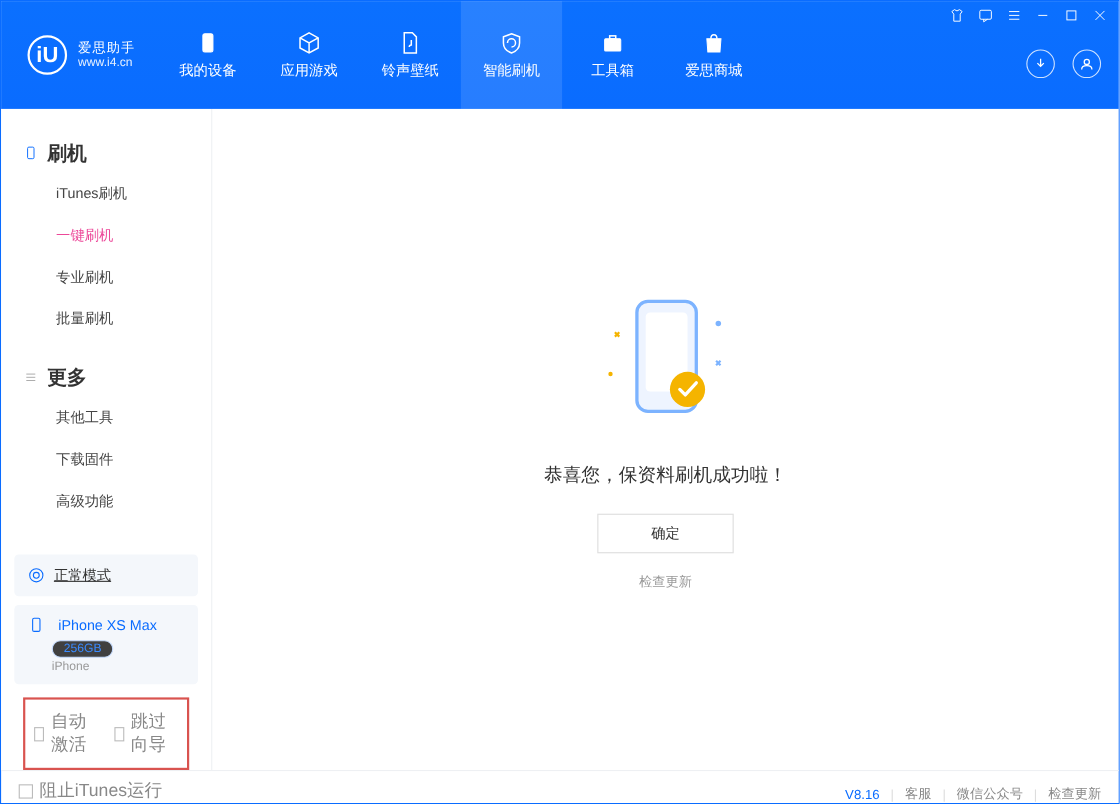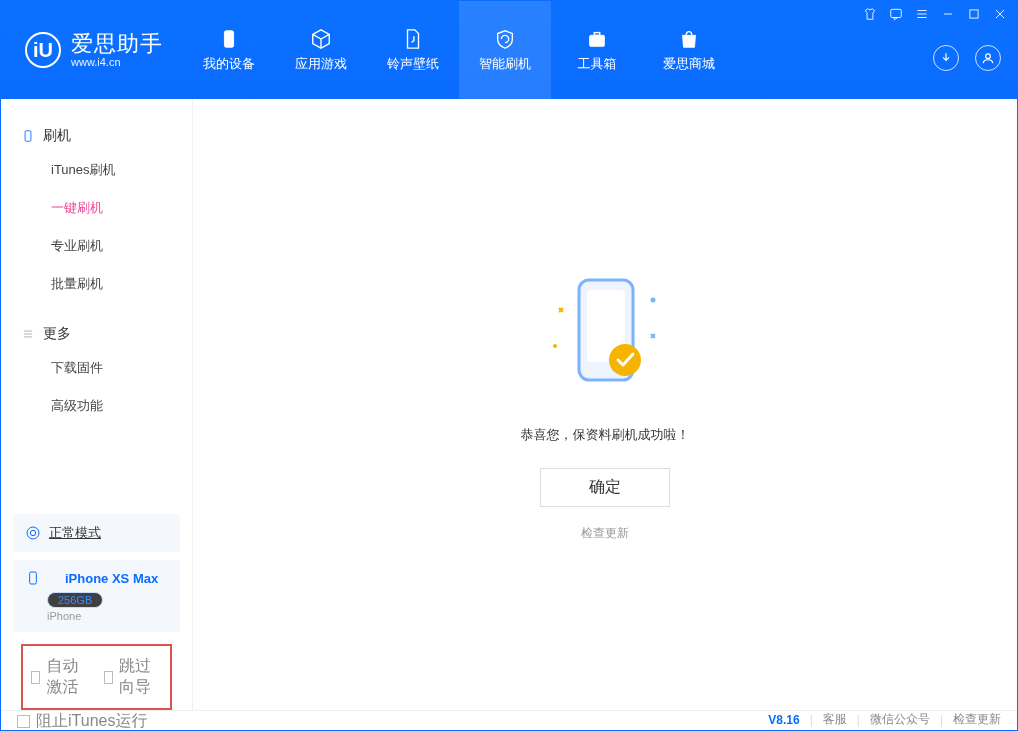--- a/index.html
+++ b/index.html
@@ -2,63 +2,63 @@
 <html><head>
 <meta charset="utf-8">
 <style>
 * { margin: 0; padding: 0; box-sizing: border-box; font-family: "Microsoft YaHei", Arial, sans-serif; }
 body { background: #fff; display: flex; justify-content: center; align-items: center; min-height: 100vh; }
 .window { width: 1018px; height: 731px; border: 1px solid #0a6cff; background: #fff; display: flex; flex-direction: column; position: relative; }
 .titlebar { height: 98px; background: linear-gradient(to bottom, #0b70ff, #0a6cff); display: flex; align-items: stretch; color: #fff; position: relative; }
 .logo-area { display: flex; align-items: center; padding: 0 20px 0 24px; gap: 10px; }
 .logo-icon { width: 36px; height: 36px; border: 2px solid #fff; border-radius: 50%; display: flex; align-items: center; justify-content: center; font-weight: bold; font-size: 20px; }
 .logo-text { display: flex; flex-direction: column; line-height: 1.15; }
-.logo-main { font-size: 22px; font-weight: 500; letter-spacing: 1px; }
+.logo-main { font-size: 12px; font-weight: 500; letter-spacing: 1px; }
 .logo-sub { font-size: 11px; opacity: 0.9; }
 .tabs { display: flex; align-items: stretch; }
 .tab { width: 92px; display: flex; flex-direction: column; align-items: center; justify-content: center; gap: 4px; cursor: pointer; font-size: 13px; }
 .tab.active { background: rgba(255,255,255,0.12); }
 .tab-icon { width: 24px; height: 24px; display: flex; align-items: center; justify-content: center; }
 .tab-icon svg { width: 22px; height: 22px; fill: #fff; stroke: #fff; }
 .win-controls-top { position: absolute; top: 6px; right: 10px; display: flex; gap: 12px; align-items: center; }
 .win-controls-top svg { width: 14px; height: 14px; stroke: #fff; fill: none; stroke-width: 1.5; cursor: pointer; }
 .win-controls-mid { position: absolute; top: 44px; right: 16px; display: flex; gap: 16px; align-items: center; }
 .circ-btn { width: 26px; height: 26px; border: 1.5px solid rgba(255,255,255,0.8); border-radius: 50%; display: flex; align-items: center; justify-content: center; cursor: pointer; }
 .circ-btn svg { width: 14px; height: 14px; stroke: #fff; fill: none; stroke-width: 2; }
 .body { flex: 1; display: flex; overflow: hidden; }
 .sidebar { width: 192px; border-right: 1px solid #eef0f3; display: flex; flex-direction: column; background: #fff; }
 .side-scroll { flex: 1; overflow: auto; padding-top: 14px; }
 .side-group { padding: 8px 0; }
-.side-group-h { display: flex; align-items: center; gap: 8px; padding: 6px 20px; color: #333; font-size: 14px; font-weight: 400; }
+.side-group-h { display: flex; align-items: center; gap: 8px; padding: 6px 20px; color: #333; font-size: 18px; font-weight: 700; }
 .side-group-h svg { width: 14px; height: 14px; }
 .side-item { padding: 10px 20px 10px 50px; font-size: 13px; color: #444; cursor: pointer; }
 .side-item.active { color: #ec4899; }
 .side-bottom { padding: 10px 12px 0 12px; }
 .mode-card { background: #f4f7fb; border-radius: 4px; padding: 10px 12px; display: flex; align-items: center; gap: 8px; font-size: 13px; color: #333; margin-bottom: 8px; text-decoration: underline; }
 .mode-card svg { width: 16px; height: 16px; }
 .device-card { background: #f4f7fb; border-radius: 4px; padding: 10px 12px; font-size: 13px; }
-.device-row1 { display: flex; align-items: center; gap: 24px; color: #0a6cff; font-weight: 700; }
+.device-row1 { display: flex; align-items: center; gap: 12px; color: #0a6cff; font-weight: 400; }
 .device-row1 svg { width: 16px; height: 16px; }
 .storage-pill { display: inline-block; background: #404040; border: 1px solid #c7ddff; color: #3a8bff; border-radius: 10px; padding: 1px 10px; font-size: 11px; margin: 6px 0 2px 22px; }
 .device-sub { color: #999; font-size: 11px; margin-left: 22px; }
 .opts-box { border: 2px solid #d9534f; margin: 12px 8px 0 8px; padding: 10px 8px; display: flex; gap: 14px; }
 .chk { display: flex; align-items: center; gap: 6px; color: #888; font-size: 16px; cursor: pointer; }
 .chk-box { width: 13px; height: 13px; border: 1px solid #bbb; background: #fff; }
 .main { flex: 1; display: flex; flex-direction: column; align-items: center; justify-content: center; position: relative; }
 .illus { width: 160px; height: 140px; position: relative; margin-bottom: 18px; }
 .illus svg { width: 100%; height: 100%; }
-.success-msg { font-size: 13px; color: #333; margin-bottom: 24px; }
-.ok-btn { padding: 8px 48px; border: 1px solid #ddd; background: #fff; color: #333; font-size: 16px; cursor: pointer; margin-bottom: 18px; }
+.success-msg { font-size: 17px; color: #333; margin-bottom: 24px; }
+.ok-btn { padding: 8px 48px; border: 1px solid #ddd; background: #fff; color: #333; font-size: 13px; cursor: pointer; margin-bottom: 18px; }
 .log-link { color: #999; font-size: 12px; cursor: pointer; }
-.statusbar { height: 20px; border-top: 1px solid #eef0f3; display: flex; align-items: flex-start; padding: 0 16px; font-size: 12px; color: #888; }
+.statusbar { height: 30px; border-top: 1px solid #eef0f3; display: flex; align-items: flex-end; padding: 0 16px; font-size: 12px; color: #888; }
 .status-left { display: flex; align-items: center; gap: 6px; }
 .status-right { margin-left: auto; display: flex; align-items: center; gap: 10px; }
 .status-right .sep { color: #ddd; }
 .status-link { cursor: pointer; }
-.version { color: #0a6cff; font-weight: bold; }
+.version { color: #0a6cff; }
 </style>
 </head>
 <body>
 
 <div class="window">
 
   <div class="titlebar">
     <div class="logo-area">
       <div class="logo-icon">iU</div>
       <div class="logo-text">
@@ -178,20 +178,21 @@
         </div>
         <div class="side-group">
           <div class="side-group-h">
             <svg viewBox="0 0 24 24">
                 <line x1="5" y1="7" x2="19" y2="7" stroke="#aaa" stroke-width="1.5"></line>
                 <line x1="5" y1="12" x2="19" y2="12" stroke="#aaa" stroke-width="1.5"></line>
                 <line x1="5" y1="17" x2="19" y2="17" stroke="#aaa" stroke-width="1.5"></line>
               </svg>
             <span>更多</span>
           </div>
+          <div class="side-item">其他工具</div>
           <div class="side-item">下载固件</div>
           <div class="side-item">高级功能</div>
         </div>
       </div>
 
       <div class="side-bottom">
         <div class="mode-card">
           <svg viewBox="0 0 24 24">
               <circle cx="12" cy="12" r="9" fill="none" stroke="#0a6cff" stroke-width="1.5"></circle>
               <path d="M8 12 A4 4 0 0 1 16 12 M16 12 A4 4 0 0 1 8 12" fill="none" stroke="#0a6cff" stroke-width="1.5"></path>

